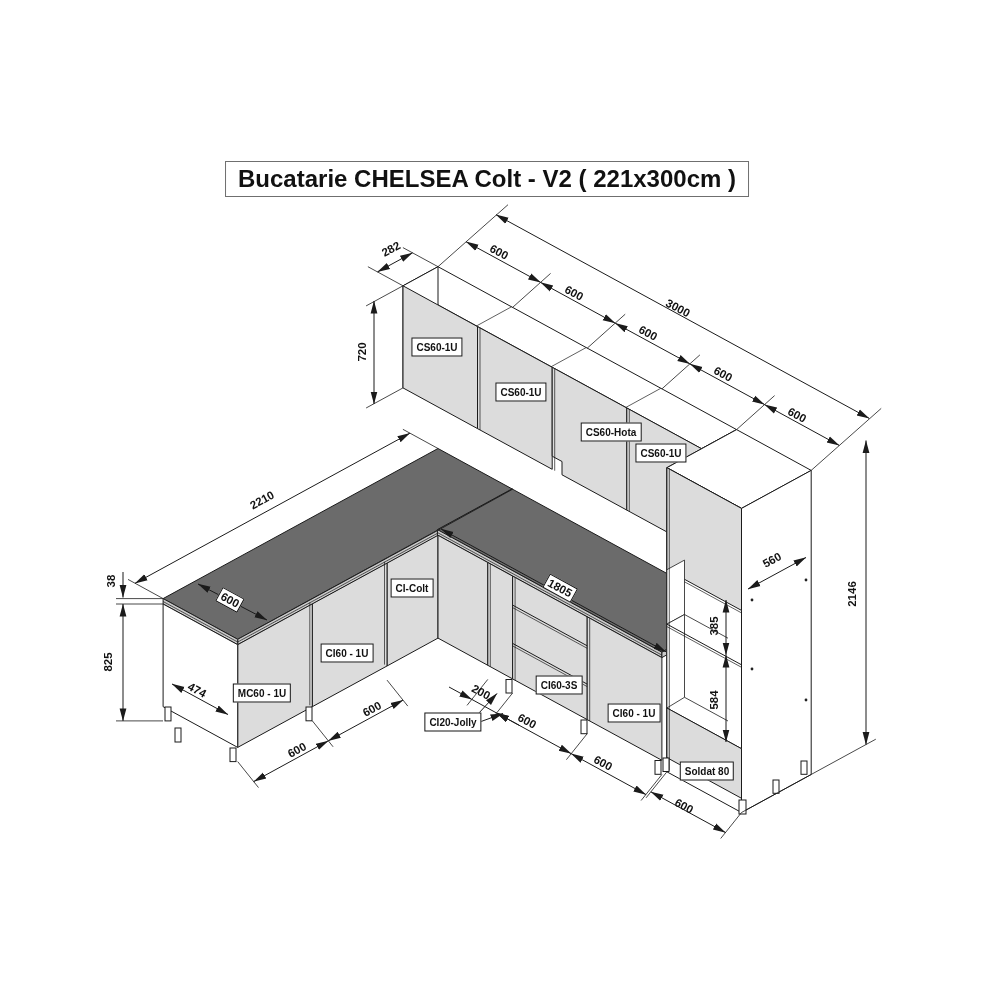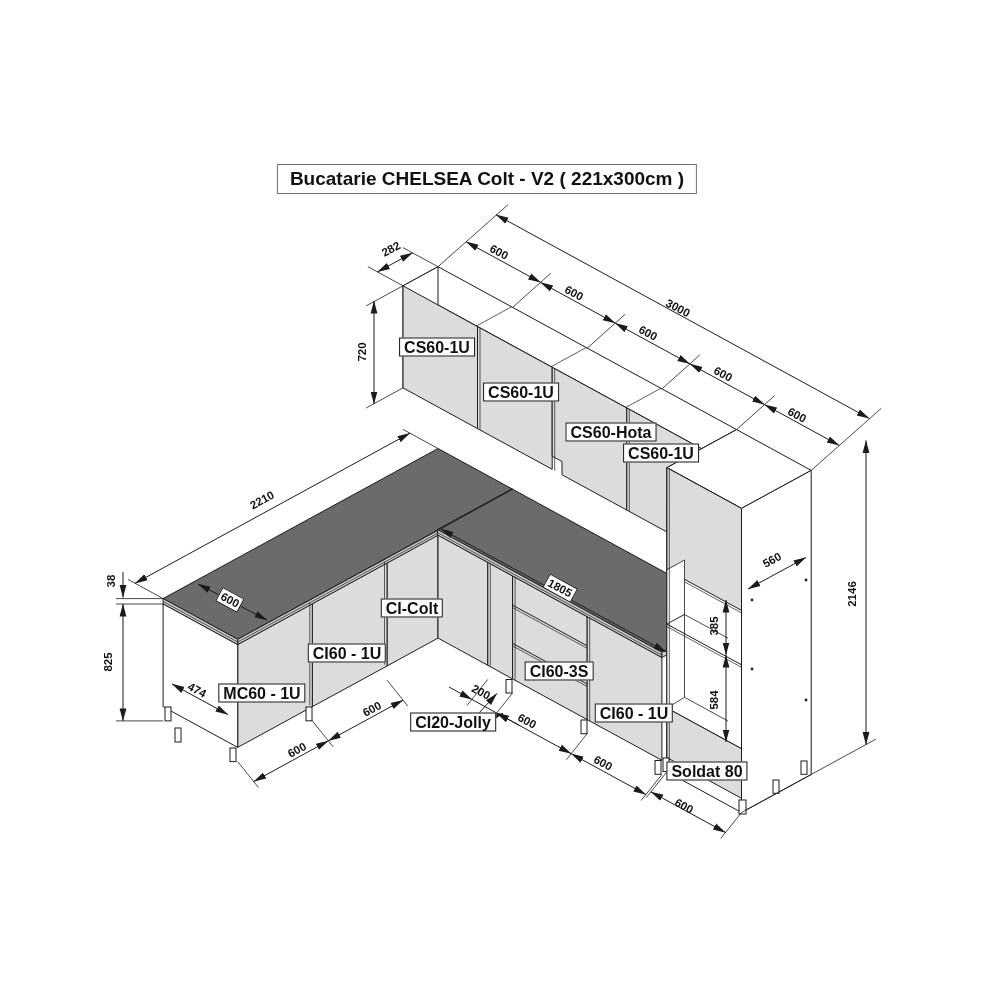--- a/index.html
+++ b/index.html
@@ -1,24 +1,24 @@
 <!DOCTYPE html>
 <html><head>
 <meta charset="utf-8">
 <style>
   html,body{margin:0;padding:0;background:#fff;}
   #stage{position:relative;width:1000px;height:1000px;background:#fff;overflow:hidden;
          font-family:"Liberation Sans",sans-serif;}
   #drawing{position:absolute;left:0;top:0;}
   .overlay{position:absolute;left:0;top:0;width:1000px;height:1000px;pointer-events:none;}
   .titlebox{position:absolute;left:487px;top:179px;transform:translate(-50%,-50%);
-    border:1px solid #6f6f6f;background:#fff;padding:3px 12px;font-size:19px;
+    border:1px solid #6f6f6f;background:#fff;padding:3px 12px;font-size:24px;
     font-weight:bold;color:#111;white-space:nowrap;}
   .lbl{position:absolute;background:#fff;border:1.6px solid #141414;color:#111;
-    font-size:16px;font-weight:bold;padding:0px 4px;white-space:nowrap;line-height:17px;}
+    font-size:10px;font-weight:bold;padding:0px 4px;white-space:nowrap;line-height:17px;}
   .dim{position:absolute;color:#111;font-size:11.5px;font-weight:bold;white-space:nowrap;}
 </style>
 </head>
 <body>
 
 <div id="stage">
 
 <svg id="drawing" width="1000" height="1000" viewBox="0 0 1000 1000">
   <defs>
     <marker id="arr" markerUnits="userSpaceOnUse" markerWidth="13" markerHeight="9" viewBox="0 0 13 9" refX="12.5" refY="4.5" orient="auto-start-reverse">
@@ -200,24 +200,24 @@
 </svg>
 
 <div class="overlay">
 
   <div class="titlebox">Bucatarie CHELSEA Colt - V2 ( 221x300cm )</div>
 
   <div class="lbl" style="left:437px;top:347px;transform:translate(-50%,-50%)">CS60-1U</div>
   <div class="lbl" style="left:521px;top:392px;transform:translate(-50%,-50%)">CS60-1U</div>
   <div class="lbl" style="left:611px;top:432px;transform:translate(-50%,-50%)">CS60-Hota</div>
   <div class="lbl" style="left:661px;top:453px;transform:translate(-50%,-50%)">CS60-1U</div>
-  <div class="lbl" style="left:412px;top:608px;transform:translate(-50%,-50%)">CI-Colt</div>
+  <div class="lbl" style="left:412px;top:588px;transform:translate(-50%,-50%)">CI-Colt</div>
   <div class="lbl" style="left:347px;top:653px;transform:translate(-50%,-50%)">CI60 - 1U</div>
   <div class="lbl" style="left:262px;top:693px;transform:translate(-50%,-50%)">MC60 - 1U</div>
-  <div class="lbl" style="left:559px;top:671px;transform:translate(-50%,-50%)">CI60-3S</div>
+  <div class="lbl" style="left:559px;top:685px;transform:translate(-50%,-50%)">CI60-3S</div>
   <div class="lbl" style="left:634px;top:713px;transform:translate(-50%,-50%)">CI60 - 1U</div>
   <div class="lbl" style="left:453px;top:722px;transform:translate(-50%,-50%)">CI20-Jolly</div>
   <div class="lbl" style="left:707px;top:771px;transform:translate(-50%,-50%)">Soldat 80</div>
 
   <div class="lbl" style="left:230px;top:600px;transform:translate(-50%,-50%) rotate(28.6deg);font-size:11.5px;border-width:1px;padding:0 2px;line-height:14px">600</div>
   <div class="lbl" style="left:560px;top:588px;transform:translate(-50%,-50%) rotate(28.6deg);font-size:11.5px;border-width:1px;padding:0 2px;line-height:14px">1805</div>
 
   <div class="dim" style="left:391px;top:249px;transform:translate(-50%,-50%) rotate(-28.6deg)">282</div>
   <div class="dim" style="left:499px;top:252px;transform:translate(-50%,-50%) rotate(28.6deg)">600</div>
   <div class="dim" style="left:574px;top:293px;transform:translate(-50%,-50%) rotate(28.6deg)">600</div>

